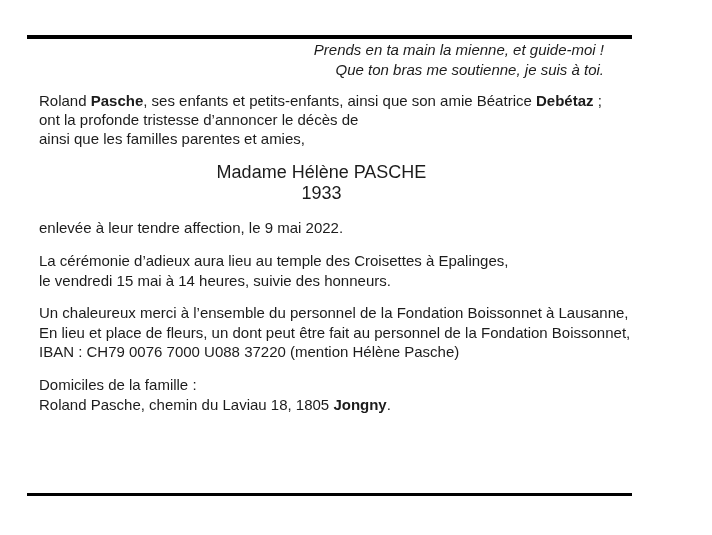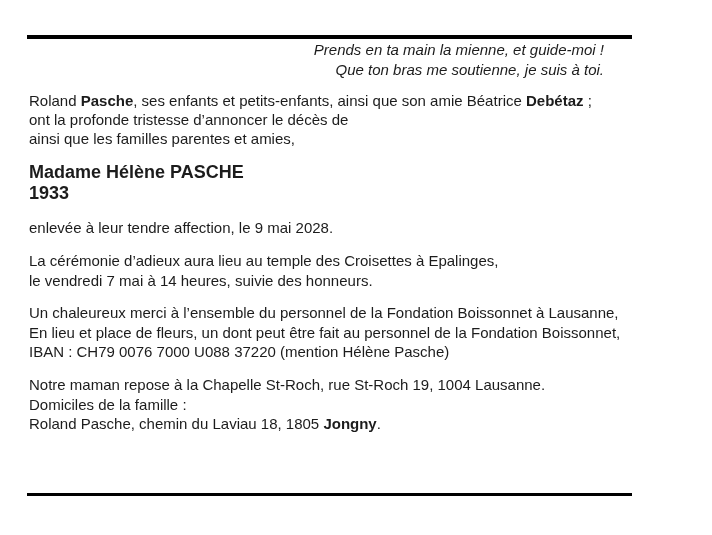--- a/index.html
+++ b/index.html
@@ -37,34 +37,35 @@
     right: 28px;
     text-align: right;
     font-style: italic;
     font-size: 15px;
     line-height: 20px;
     color: #1c1c1c;
   }
   .main {
     position: absolute;
     top: 90.5px;
-    left: 29px;
+    left: 39px;
     right: 28px;
     font-size: 15px;
     line-height: 19.4px;
   }
   .para {
     margin: 0 0 13.5px 0;
   }
   .para .line, .epigraph .line {
     white-space: nowrap;
   }
   .heading {
     margin: 4.5px 0 15px 0;
-    font-weight: bold;
+    text-align: center;
+    font-weight: normal;
     font-size: 18px;
     line-height: 20.5px;
   }
   b {
     font-weight: bold;
   }
 </style>
 </head>
 <body>
 
@@ -84,36 +85,35 @@
         <div class="line"><span>ont la profonde tristesse d’annoncer le décès de</span></div>
         <div class="line"><span>ainsi que les familles parentes et amies,</span></div>
       </div>
 
     <div class="heading">
       <div>Madame Hélène PASCHE</div>
       <div>1933</div>
     </div>
 
     <div class="para">
-        <div class="line"><span>enlevée à leur tendre affection, le 9 mai 2028.</span></div>
+        <div class="line"><span>enlevée à leur tendre affection, le 9 mai 2022.</span></div>
       </div>
 
     <div class="para">
         <div class="line"><span>La cérémonie d’adieux aura lieu au temple des Croisettes à Epalinges,</span></div>
-        <div class="line"><span>le vendredi 7 mai à 14 heures, suivie des honneurs.</span></div>
+        <div class="line"><span>le vendredi 15 mai à 14 heures, suivie des honneurs.</span></div>
       </div>
 
     <div class="para">
         <div class="line"><span>Un chaleureux merci à l’ensemble du personnel de la Fondation Boissonnet à Lausanne,</span></div>
         <div class="line"><span>En lieu et place de fleurs, un dont peut être fait au personnel de la Fondation Boissonnet,</span></div>
         <div class="line"><span>IBAN : CH79 0076 7000 U088 37220 (mention Hélène Pasche)</span></div>
       </div>
 
     <div class="para">
-        <div class="line"><span>Notre maman repose à la Chapelle St-Roch, rue St-Roch 19, 1004 Lausanne.</span></div>
         <div class="line"><span>Domiciles de la famille :</span></div>
         <div class="line"><span>Roland Pasche, chemin du Laviau 18, 1805 </span><b>Jongny</b><span>.</span></div>
       </div>
 
   </div>
 
   <div class="rule rule-bottom"></div>
 
 </div>
 

